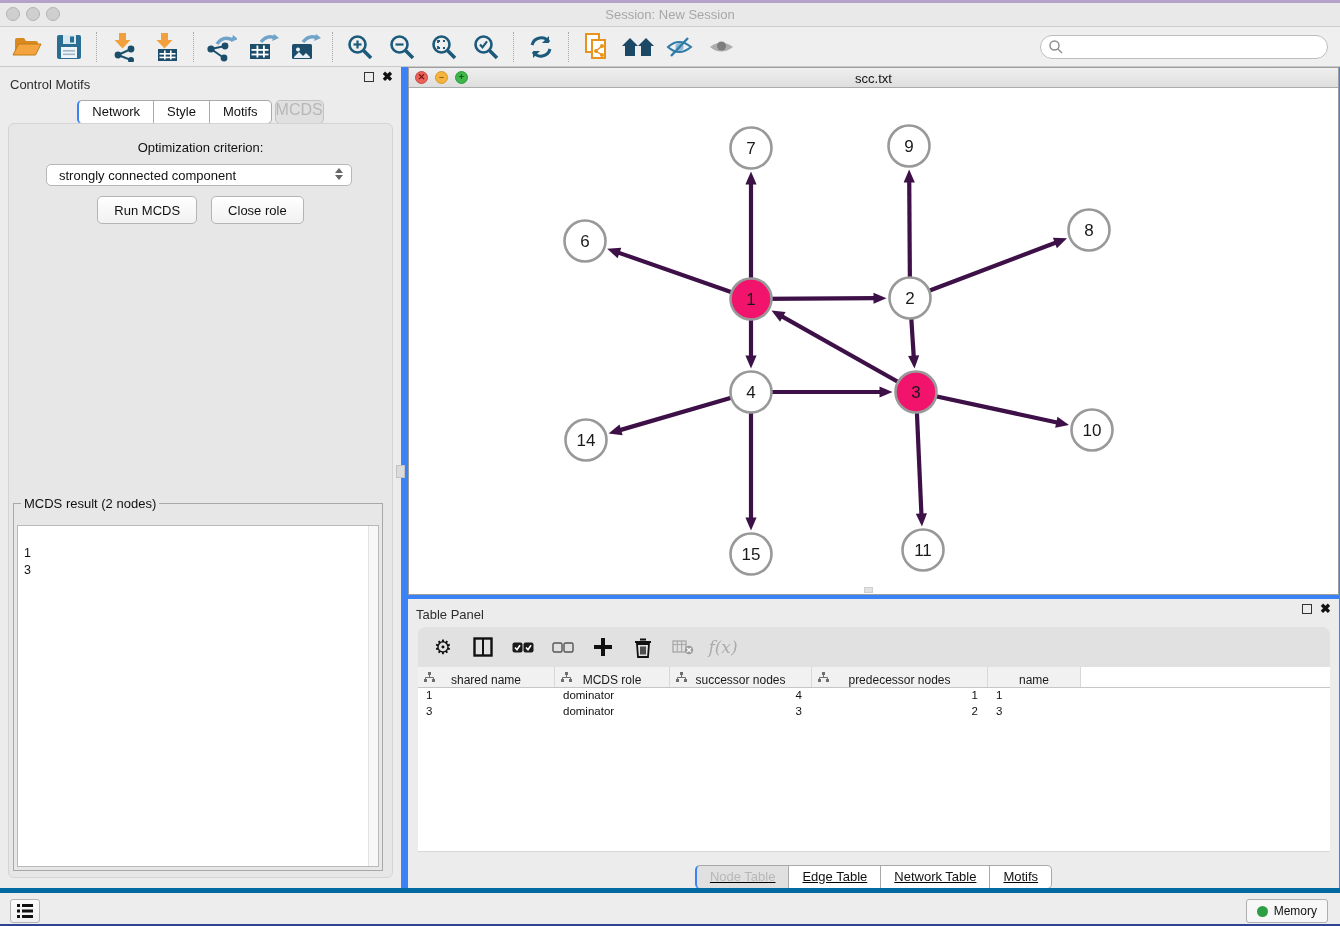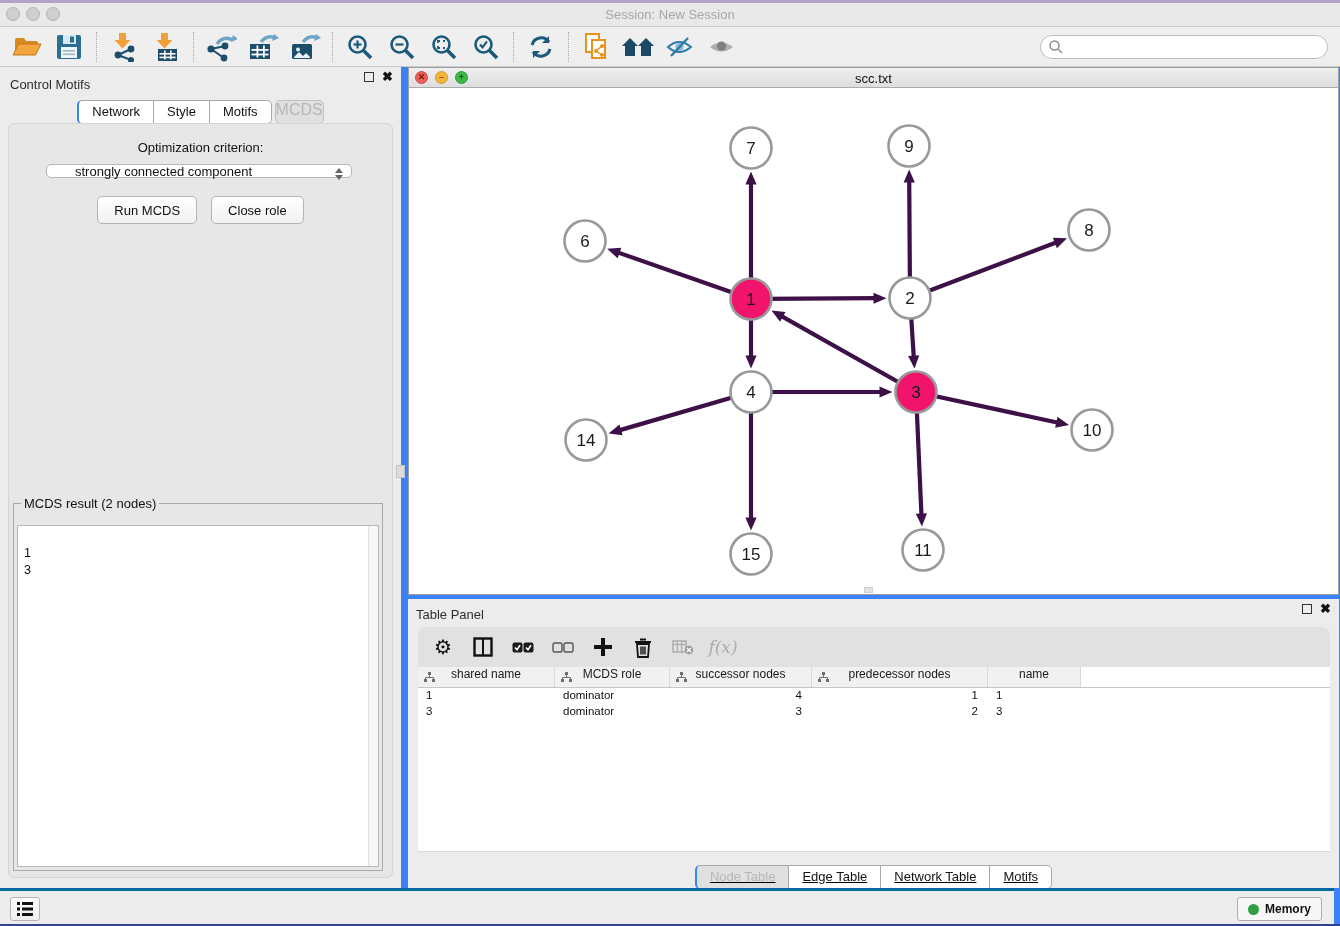--- a/index.html
+++ b/index.html
@@ -31,21 +31,21 @@
   .cp-header { position:absolute; left:10px; top:8px; }
   .cp-tabs { position:absolute; left:0; right:0; top:33px; display:flex; justify-content:center; }
   .seg { display:flex; }
   .seg .tab { background:#FFF; border:1px solid #A9A9A9; border-left:none; padding:3px 13px 4px 13px; font-size:13px; color:#111; }
   .seg .tab:first-child { border-left:2px solid #3b82f6; border-radius:5px 0 0 5px; }
   .seg .tab:last-child { border-radius:0 5px 5px 0; }
   .tab.disabled-look { background:#E0E0E0; color:#B7B7B7; }
   .tab.lone { border:1px solid #C2C2C2 !important; border-radius:5px !important; margin-left:3px; }
   .cp-content { position:absolute; left:8px; right:8px; top:56px; bottom:10px; background:#E7E7E7; border:1px solid #D4D4D4; border-radius:6px; }
   .opt-label { position:absolute; left:0; right:0; top:16px; text-align:center; font-size:13px; color:#111; }
-  .criterion-select { position:absolute; left:37px; right:40px; top:40px; height:14px; background:#FFF; border:1px solid #B7B7B7; border-radius:5px; font-size:13px; color:#111; display:flex; align-items:center; padding-left:28px; }
+  .criterion-select { position:absolute; left:37px; right:40px; top:40px; height:22px; background:#FFF; border:1px solid #B7B7B7; border-radius:5px; font-size:13px; color:#111; display:flex; align-items:center; padding-left:12px; }
   .stepper { position:absolute; right:8px; top:3px; display:flex; flex-direction:column; gap:2px; }
   .stepper i { width:0; height:0; border-left:4px solid transparent; border-right:4px solid transparent; }
   .stepper .up { border-bottom:5px solid #666; }
   .stepper .dn { border-top:5px solid #666; }
   .cp-buttons { position:absolute; left:0; right:0; top:72px; display:flex; justify-content:center; gap:14px; }
   .mac-btn { background:linear-gradient(#FFFFFF,#F1F1F1); border:1px solid #B5B5B5; border-radius:5px; font-size:13px; color:#111; padding:3px 16px; height:28px; }
   .result-fieldset { position:absolute; left:4px; right:9px; top:372px; bottom:6px; border:1px solid #A8A8A8; padding:2px; }
   .result-fieldset legend { font-size:13px; color:#111; padding:0 3px; margin-left:5px; }
   .result-box { position:absolute; left:3px; right:3px; top:14px; bottom:3px; background:#FFF; border:1px solid #B9B9B9; font-size:12.5px; color:#111; padding:2px 0 0 6px; line-height:17px; white-space:pre-line; }
   .result-scroll { position:absolute; top:0; bottom:0; right:0; width:10px; background:#F7F7F7; border-left:1px solid #E3E3E3; }
@@ -67,30 +67,30 @@
 
   
   .table-panel { position:absolute; left:408px; top:596px; width:931px; bottom:36px; background:#ECECEC; }
   .tp-header { position:absolute; left:8px; top:6px; }
   .tp-toolbar { position:absolute; left:10px; width:912px; top:28px; height:40px; background:#E1E1E1; border-radius:8px 8px 0 0; display:flex; align-items:center; padding-left:12px; gap:14px; }
   .tp-tool { width:26px; height:26px; display:flex; align-items:center; justify-content:center; }
   .gear-glyph { font-size:20px; color:#111; }
   .fx-glyph { font-family:"DejaVu Serif", serif; font-style:italic; font-size:17px; color:#ABABAB; }
   .tp-table { position:absolute; left:10px; width:912px; top:68px; height:185px; background:#FFF; border-bottom:1px solid #D7D7D7; overflow:hidden; }
   .thead { display:flex; height:21px; border-bottom:1px solid #C6C6C6; }
-  .th { background:#F1F1F1; border-right:1px solid #D8D8D8; display:flex; align-items:flex-start; justify-content:center; gap:6px; font-size:12px; color:#1A1A1A; position:relative; }
+  .th { background:#F1F1F1; border-right:1px solid #D8D8D8; display:flex; align-items:flex-end; justify-content:center; gap:6px; font-size:12px; color:#1A1A1A; position:relative; }
   .th .hier { position:absolute; left:6px; top:5px; }
   .trow { display:flex; height:16px; font-size:11.5px; color:#111; }
   .td { padding:1px 0 0 0; }
   .td.left { padding-left:8px; text-align:left; }
   .td.right { padding-right:10px; text-align:right; }
   .tp-tabs { position:absolute; left:0; right:0; top:266px; display:flex; justify-content:center;text-decoration:underline; }
 
   
-  .statusbar { position:absolute; left:0; right:6px; bottom:0; height:36px; background:#EDEDED; border-top:3px solid #0369a1;font-weight:bold; }
+  .statusbar { position:absolute; left:0; right:0; bottom:0; height:36px; background:#EDEDED; border-top:5px solid #0369a1; }
   .list-btn { position:absolute; left:10px; top:6px; width:30px; height:24px; background:linear-gradient(#FCFCFC,#EFEFEF); border:1px solid #B5B5B5; border-radius:3px; display:flex; align-items:center; justify-content:center; }
   .memory-btn { position:absolute; right:12px; top:6px; height:24px; background:#F7F7F7; border:1px solid #AFAFAF; border-radius:3px; display:flex; align-items:center; gap:6px; padding:0 10px; font-size:12px; color:#111; }
   .mem-dot { width:11px; height:11px; border-radius:50%; background:#2E9E44; }
 </style>
 </head>
 <body>
 
 <div class="app">
 
   <div class="titlebar">

